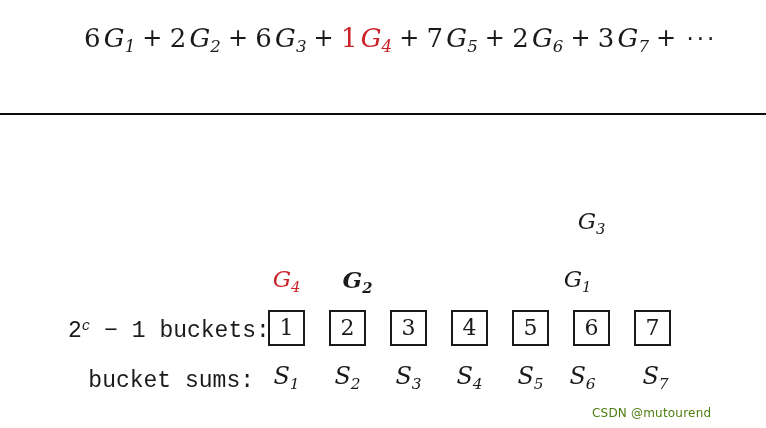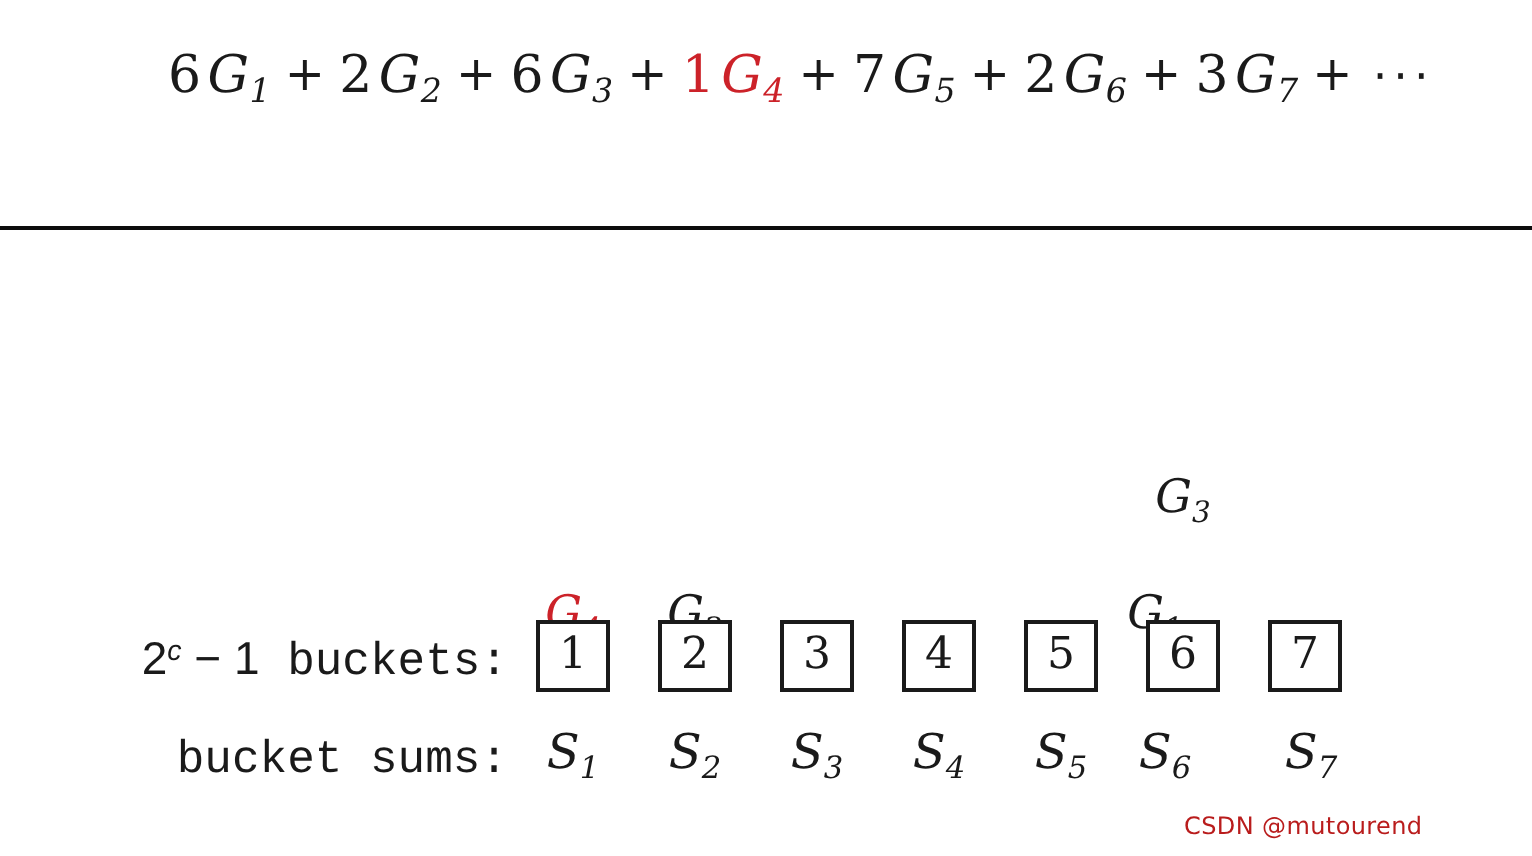--- a/index.html
+++ b/index.html
@@ -90,21 +90,21 @@
     position: absolute;
     right: 0;
     width: 226px;
     text-align: right;
     font-size: 23px;
     white-space: nowrap;
   }
   #label-buckets-wrap { left: 28px; top: 120px; }
   #label-sums-wrap    { left: 28px; top: 170px; }
   .row-label .math-plain {
-    font-family: Liberation Sans, sans-serif;
+    font-family: Liberation Mono, monospace;
     margin-left: 40px;
   }
   .row-label .words {
     font-family: Liberation Mono, monospace;
   }
 
   
   .col-track {
     position: absolute;
     left: 268px;
@@ -116,21 +116,20 @@
     width: 37px;
     text-align: center;
   }
 
   
   .gtag {
     font-size: 23px;
     font-family: "DejaVu Serif", "Liberation Serif", serif;
     font-style: italic;
     line-height: 1;
-    margin-top: 28px;
   }
   .tier-top  { top: 14px; }
   .tier-mid  { top: 72px; }
 
   
   .bucket-box {
     top: 114px;
     height: 36px;
     box-sizing: border-box;
     border: 2px solid #1a1a1a;
@@ -150,42 +149,42 @@
     line-height: 1;
   }
 
   
   #watermark {
     position: absolute;
     left: 592px;
     top: 406px;
     font-family: "DejaVu Sans", "Liberation Sans", sans-serif;
     font-size: 12px;
-    color: #b91c1c;
+    color: #4d7c0f;
     letter-spacing: 0.2px;
     white-space: nowrap;
   }
 </style>
 </head>
 <body>
 
 <div id="equation-row"><span class="term"><span class="coef">6</span><span class="var gsym">G<sub>1</sub></span></span><span class="op">+</span><span class="term"><span class="coef">2</span><span class="var gsym">G<sub>2</sub></span></span><span class="op">+</span><span class="term"><span class="coef">6</span><span class="var gsym">G<sub>3</sub></span></span><span class="op">+</span><span class="term"><span class="coef highlight">1</span><span class="var gsym highlight">G<sub>4</sub></span></span><span class="op">+</span><span class="term"><span class="coef">7</span><span class="var gsym">G<sub>5</sub></span></span><span class="op">+</span><span class="term"><span class="coef">2</span><span class="var gsym">G<sub>6</sub></span></span><span class="op">+</span><span class="term"><span class="coef">3</span><span class="var gsym">G<sub>7</sub></span></span><span class="op">+</span><span class="ellipsis">···</span></div>
 
 <div id="divider"></div>
 
 <div id="diagram">
 
   <div id="label-buckets-wrap" class="row-label"><span class="math-plain">2<sup>c</sup> − 1</span><span class="words">&nbsp;buckets:</span></div>
   <div id="label-sums-wrap" class="row-label"><span class="words">bucket sums:</span></div>
 
   <div class="col-track" id="col-track">
       <div class="cell gtag tier-mid" style="left: 0px;"><span class="var gsym highlight">G<sub>4</sub></span></div>
       <div class="cell bucket-box" style="left: 0px;"><span>1</span></div>
       <div class="cell sum-cell" style="left: 0px;"><span class="var gsym">S<sub>1</sub></span></div>
-      <div class="cell gtag tier-mid" style="left: 61px;"><span class="var gsym">G<sub>2</sub></span></div>
+      <div class="cell gtag tier-mid" style="left: 71px; font-weight: bold;"><span class="var gsym">G<sub>2</sub></span></div>
       <div class="cell bucket-box" style="left: 61px;"><span>2</span></div>
       <div class="cell sum-cell" style="left: 61px;"><span class="var gsym">S<sub>2</sub></span></div>
       <div class="cell bucket-box" style="left: 122px;"><span>3</span></div>
       <div class="cell sum-cell" style="left: 122px;"><span class="var gsym">S<sub>3</sub></span></div>
       <div class="cell bucket-box" style="left: 183px;"><span>4</span></div>
       <div class="cell sum-cell" style="left: 183px;"><span class="var gsym">S<sub>4</sub></span></div>
       <div class="cell bucket-box" style="left: 244px;"><span>5</span></div>
       <div class="cell sum-cell" style="left: 244px;"><span class="var gsym">S<sub>5</sub></span></div>
       <div class="cell gtag tier-top" style="left: 305px;"><span class="var gsym">G<sub>3</sub></span></div>
       <div class="cell gtag tier-mid" style="left: 291px;"><span class="var gsym">G<sub>1</sub></span></div>

